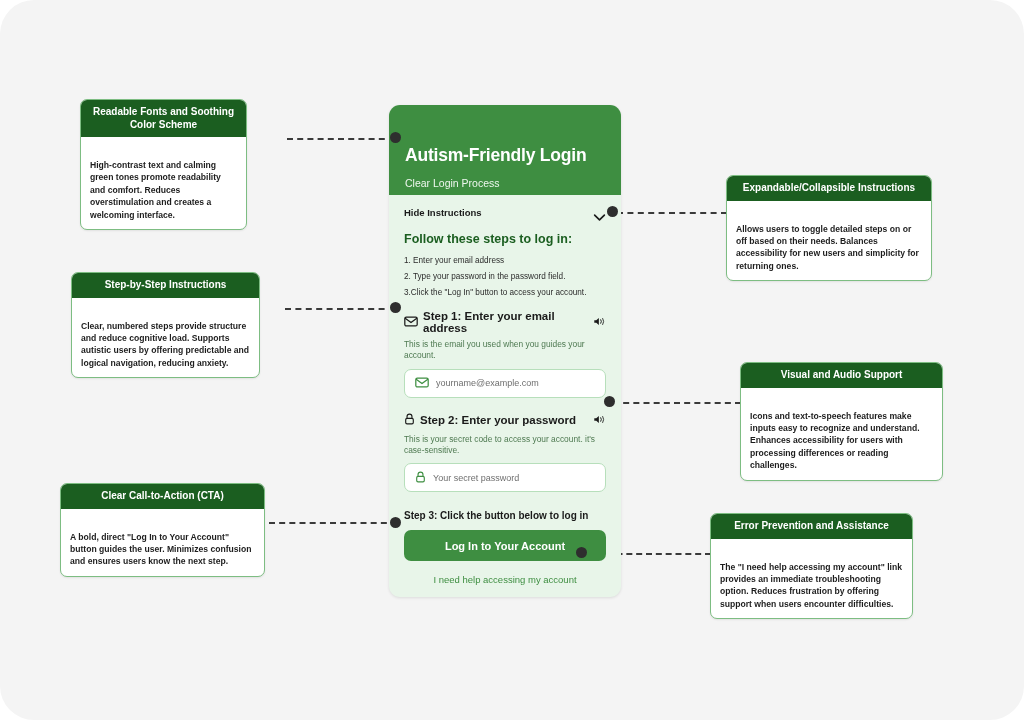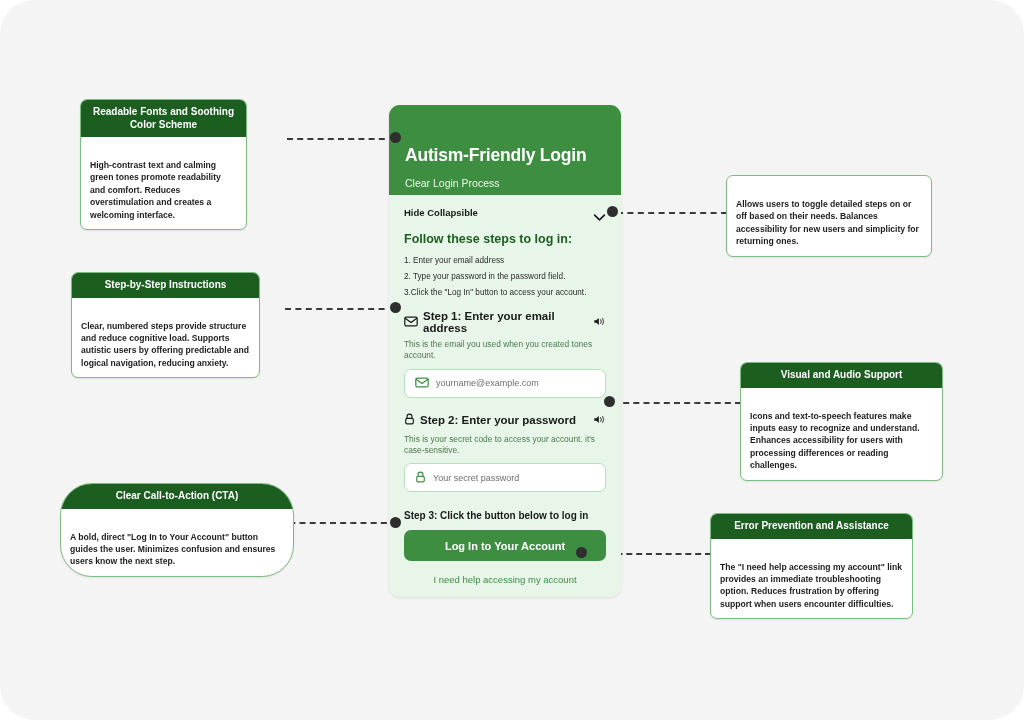--- a/index.html
+++ b/index.html
@@ -212,21 +212,21 @@
 
     <div id="card-header">
       <h1>Autism-Friendly Login</h1>
       <div class="subtitle">Clear Login Process</div>
     </div>
 
     <div class="card-body">
 
       
       <div class="toggle-row">
-        <span class="toggle-label">Hide Collapsible</span>
+        <span class="toggle-label">Hide Instructions</span>
         <span class="chevron">
           <svg viewBox="0 0 16 10" width="13" height="9">
             <path d="M2 2 L8 8 L14 2" fill="none" stroke="#1a1a1a" stroke-width="2" stroke-linecap="round" stroke-linejoin="round"></path>
           </svg>
         </span>
       </div>
 
       <div class="steps-heading">Follow these steps to log in:</div>
       <div class="step-line">1. Enter your email address</div>
       <div class="step-line">2. Type your password in the password field.</div>
@@ -245,21 +245,21 @@
             <span class="field-title">Step 1: Enter your email address</span>
           </span>
           <span>
             <svg viewBox="0 0 20 16" width="13" height="11">
               <path d="M2 6 H5 L9 2.5 V13.5 L5 10 H2 Z" fill="#1a1a1a"></path>
               <path d="M12 5.2 Q14 8 12 10.8" fill="none" stroke="#1a1a1a" stroke-width="1.5" stroke-linecap="round"></path>
               <path d="M15 3.3 Q18 8 15 12.7" fill="none" stroke="#1a1a1a" stroke-width="1.3" stroke-linecap="round"></path>
             </svg>
           </span>
         </div>
-        <div class="field-desc">This is the email you used when you created tones account.</div>
+        <div class="field-desc">This is the email you used when you guides your account.</div>
         <div class="input-box">
           <span>
             <svg viewBox="0 0 20 16" width="14" height="11">
               <rect x="1" y="1.5" width="18" height="13" rx="2.2" fill="none" stroke="#3e8e41" stroke-width="1.8"></rect>
               <path d="M2 3.5 L10 9.5 L18 3.5" fill="none" stroke="#3e8e41" stroke-width="1.8" stroke-linecap="round" stroke-linejoin="round"></path>
             </svg>
           </span>
           <span class="input-placeholder">yourname@example.com</span>
         </div>
       </div>
@@ -307,26 +307,27 @@
   <div class="callout" style="left:80px; top:99px; width:167px;">
     <div class="callout-head">Readable Fonts and Soothing Color Scheme</div>
     <div class="callout-body">High-contrast text and calming green tones promote readability and comfort. Reduces overstimulation and creates a welcoming interface.</div>
   </div>
 
   <div class="callout" style="left:71px; top:272px; width:189px;">
     <div class="callout-head">Step-by-Step Instructions</div>
     <div class="callout-body">Clear, numbered steps provide structure and reduce cognitive load. Supports autistic users by offering predictable and logical navigation, reducing anxiety.</div>
   </div>
 
-  <div class="callout" style="left:60px; top:483px; width:234px;border-radius:32px;">
+  <div class="callout" style="left:60px; top:483px; width:205px;">
     <div class="callout-head">Clear Call-to-Action (CTA)</div>
     <div class="callout-body">A bold, direct "Log In to Your Account" button guides the user. Minimizes confusion and ensures users know the next step.</div>
   </div>
 
   <div class="callout" style="left:726px; top:175px; width:206px;">
+    <div class="callout-head">Expandable/Collapsible Instructions</div>
     <div class="callout-body">Allows users to toggle detailed steps on or off based on their needs. Balances accessibility for new users and simplicity for returning ones.</div>
   </div>
 
   <div class="callout" style="left:740px; top:362px; width:203px;">
     <div class="callout-head">Visual and Audio Support</div>
     <div class="callout-body">Icons and text-to-speech features make inputs easy to recognize and understand. Enhances accessibility for users with processing differences or reading challenges.</div>
   </div>
 
   <div class="callout" style="left:710px; top:513px; width:203px;">
     <div class="callout-head">Error Prevention and Assistance</div>

